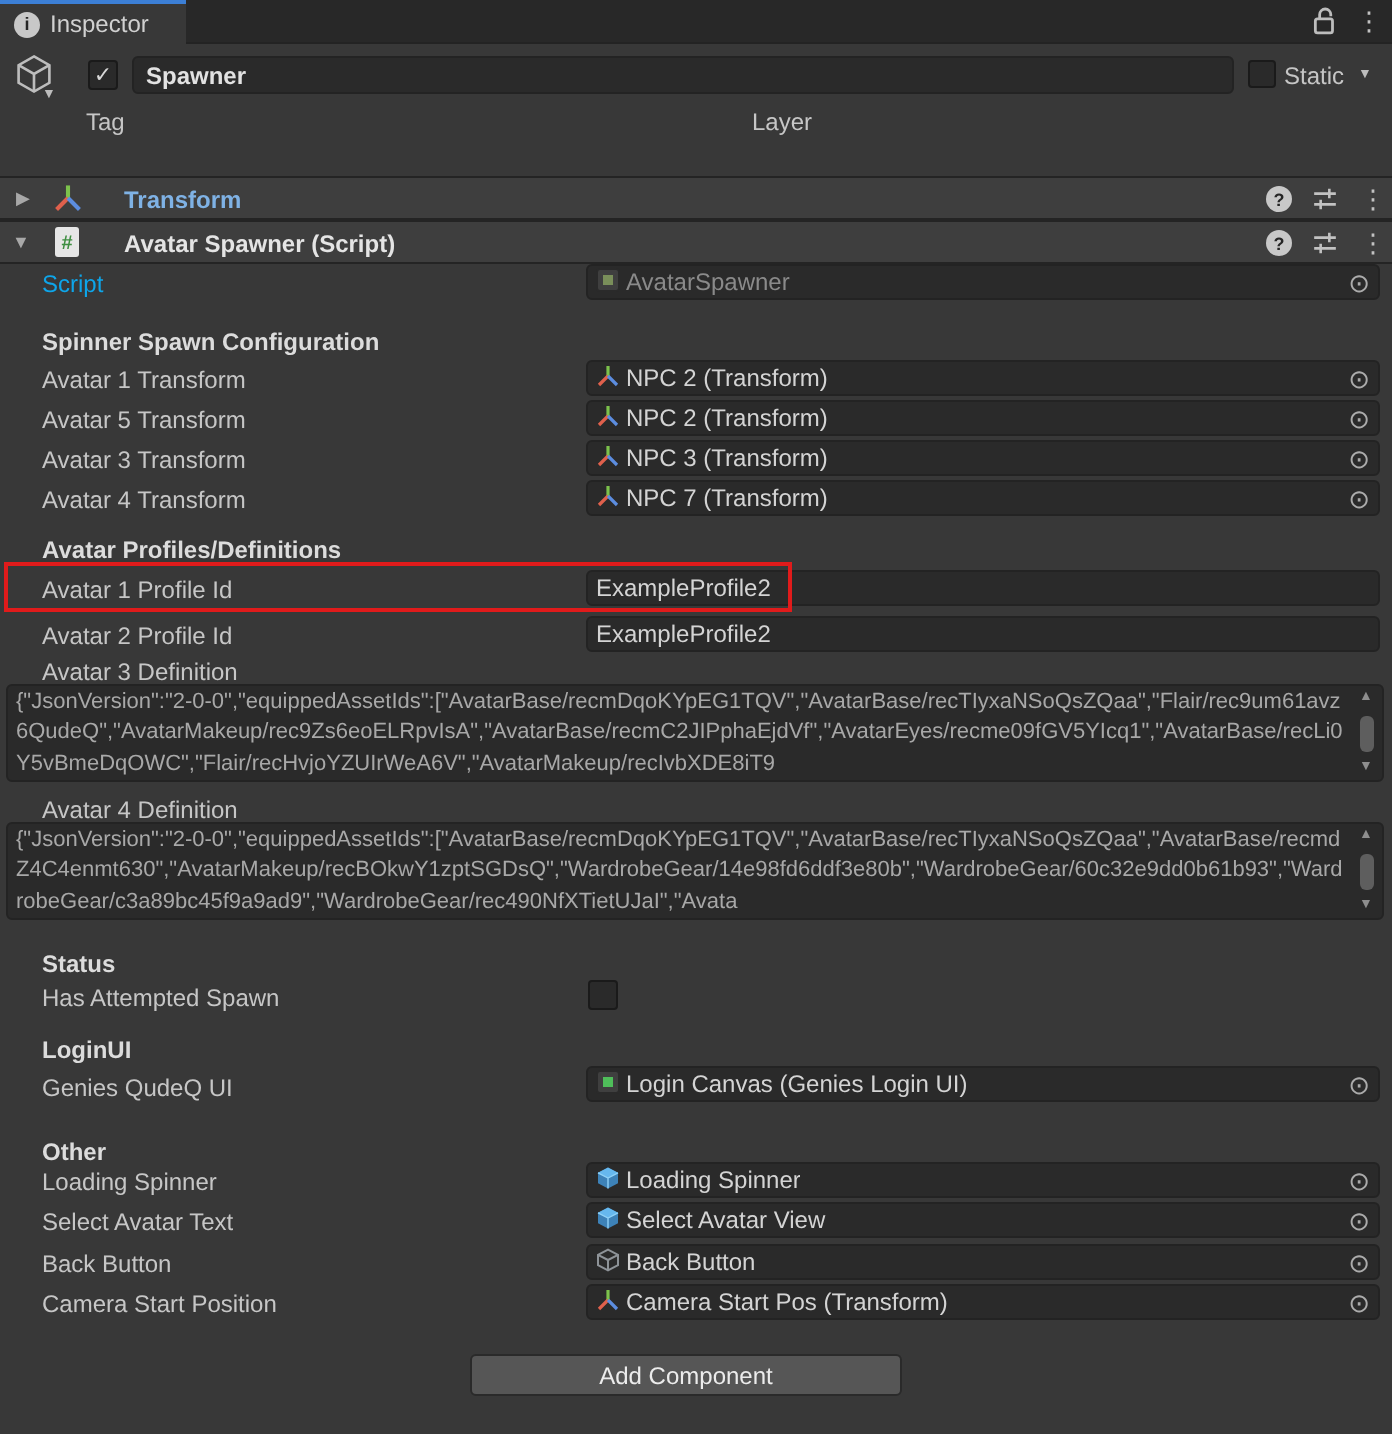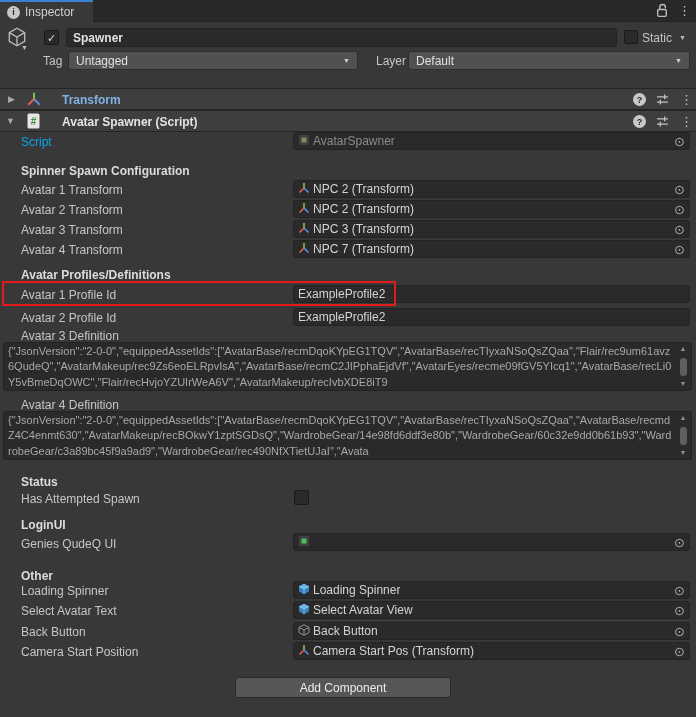--- a/index.html
+++ b/index.html
@@ -83,29 +83,21 @@
     <span>✓</span>
   </div>
   <div class="abs namefield" style="left:66px;top:28px;width:551px">
     <span>Spawner</span>
   </div>
   <div class="abs checkbox" style="left:624px;top:30px;width:14px;height:14px"></div>
   <span class="abs label" style="left:642px;top:31px">Static</span>
   <span class="abs caret-sm" style="left:679px;top:34px">▼</span>
 
   <span class="abs label" style="left:43px;top:54px">Tag</span>
-  <div class="abs dropdown" style="left:68px;top:51px;width:290px">
-    <span>Untagged</span>
-    <span class="dd-caret">▼</span>
-  </div>
   <span class="abs label" style="left:376px;top:54px">Layer</span>
-  <div class="abs dropdown" style="left:408px;top:51px;width:282px">
-    <span>Default</span>
-    <span class="dd-caret">▼</span>
-  </div>
 
   <div class="abs comp-header" style="top:88px"></div>
   <span class="abs fold" style="left:8px;top:94px">▶</span>
   <span class="abs" style="left:26px;top:91px">
     <svg width="16" height="16" viewBox="0 0 14 14">
         <path d="M7 7 V1.5" stroke="#7cc24c" stroke-width="1.8"></path>
         <path d="M7 7 L2 12" stroke="#e0604c" stroke-width="1.8"></path>
         <path d="M7 7 L12 12" stroke="#5c8de0" stroke-width="1.8"></path>
       </svg>
   </span>
@@ -155,21 +147,21 @@
   <div class="abs field" style="left:293px;top:180px;width:397px">
     <span><svg width="12" height="12" viewBox="0 0 12 12">
           <path d="M6 6 V1" stroke="#7cc24c" stroke-width="1.6"></path>
           <path d="M6 6 L1.5 10.5" stroke="#e0604c" stroke-width="1.6"></path>
           <path d="M6 6 L10.5 10.5" stroke="#5c8de0" stroke-width="1.6"></path>
         </svg></span>
     <span class="val">NPC 2 (Transform)</span>
     <span class="picker">⊙</span>
   </div>
 
-  <span class="abs label" style="left:21px;top:203px">Avatar 2 Transform</span>
+  <span class="abs label" style="left:21px;top:203px">Avatar 5 Transform</span>
   <div class="abs field" style="left:293px;top:200px;width:397px">
     <span><svg width="12" height="12" viewBox="0 0 12 12">
           <path d="M6 6 V1" stroke="#7cc24c" stroke-width="1.6"></path>
           <path d="M6 6 L1.5 10.5" stroke="#e0604c" stroke-width="1.6"></path>
           <path d="M6 6 L10.5 10.5" stroke="#5c8de0" stroke-width="1.6"></path>
         </svg></span>
     <span class="val">NPC 2 (Transform)</span>
     <span class="picker">⊙</span>
   </div>
 
@@ -235,20 +227,21 @@
 
   <span class="abs section-h" style="left:21px;top:518px">LoginUI</span>
   <span class="abs label" style="left:21px;top:537px">Genies QudeQ UI</span>
   <div class="abs field" style="left:293px;top:533px;width:397px">
     <span>
       <svg width="12" height="12" viewBox="0 0 12 12">
           <rect x="0.5" y="0.5" width="11" height="11" rx="1.5" fill="#3f3f3f" stroke="#2a2a2a"></rect>
           <rect x="3.5" y="3.5" width="5" height="5" fill="#4fbe5a"></rect>
         </svg>
     </span>
+    <span class="val">Login Canvas (Genies Login UI)</span>
     <span class="picker">⊙</span>
   </div>
 
   <span class="abs section-h" style="left:21px;top:569px">Other</span>
 
   <span class="abs label" style="left:21px;top:584px">Loading Spinner</span>
   <div class="abs field" style="left:293px;top:581px;width:397px">
     <span>
       <svg width="12" height="12" viewBox="0 0 12 12">
           <path d="M6 0.8 L11 3.4 V8.6 L6 11.2 L1 8.6 V3.4 Z" fill="#3d82b8"></path>

